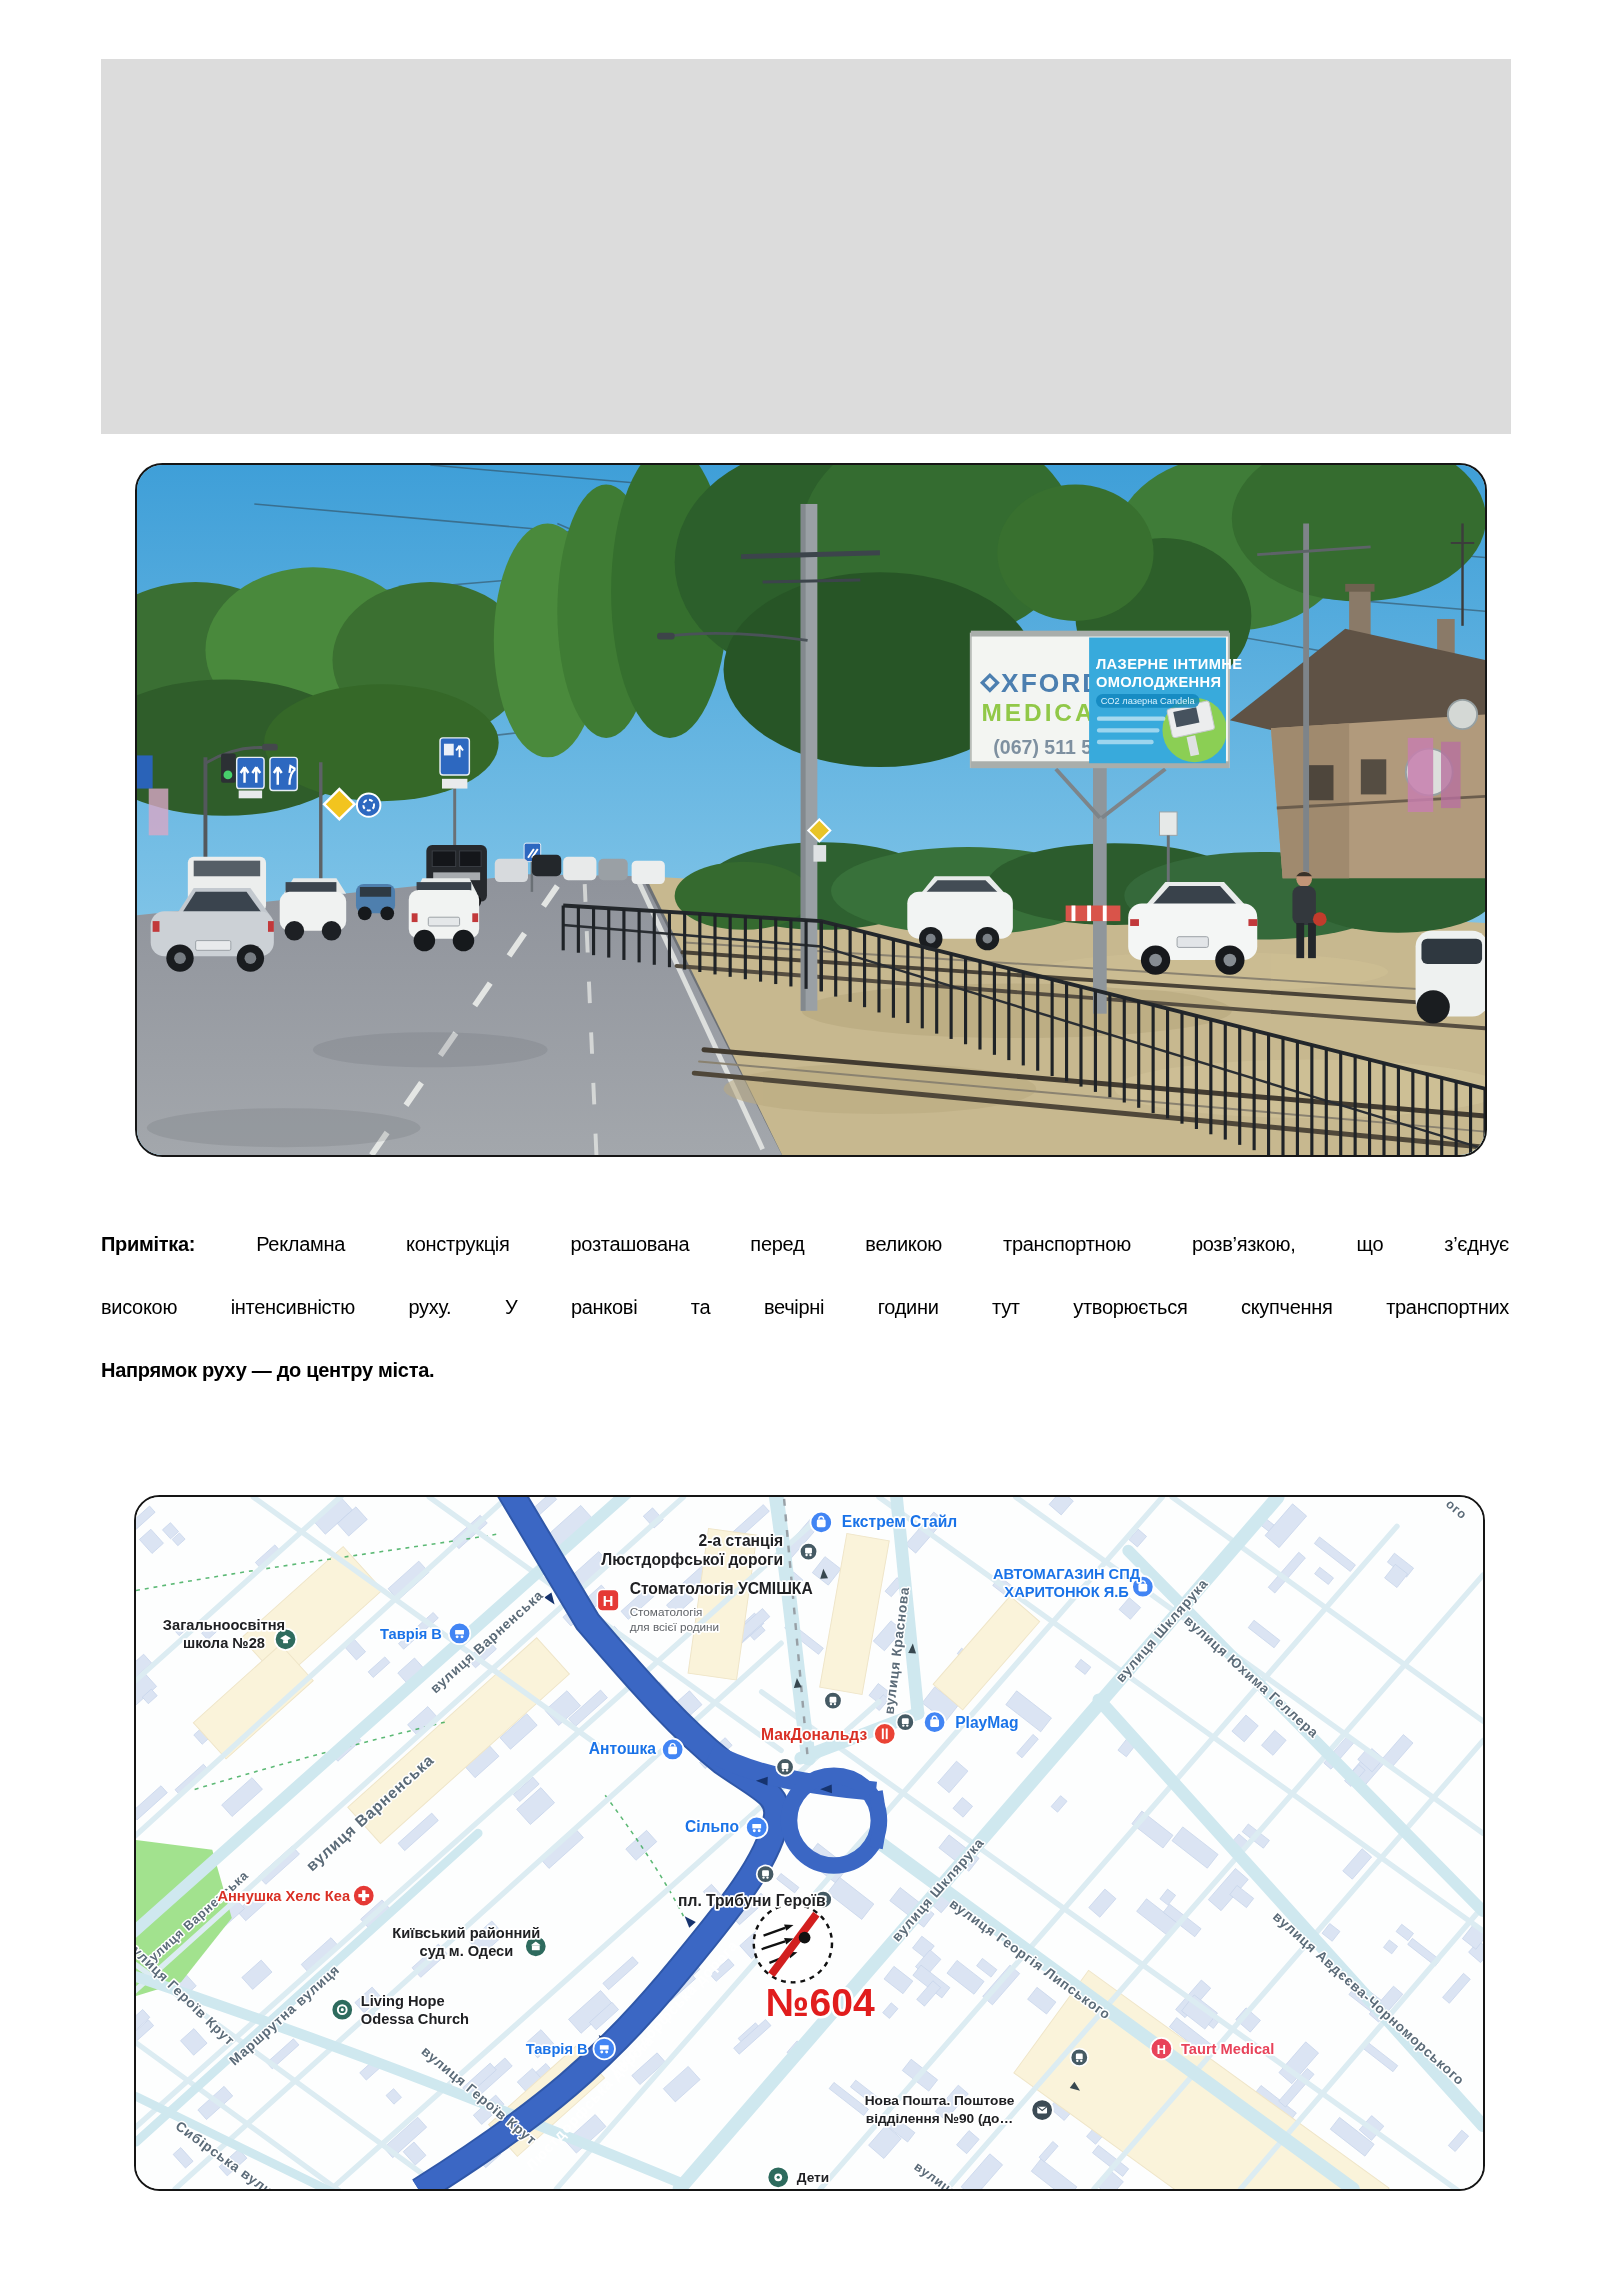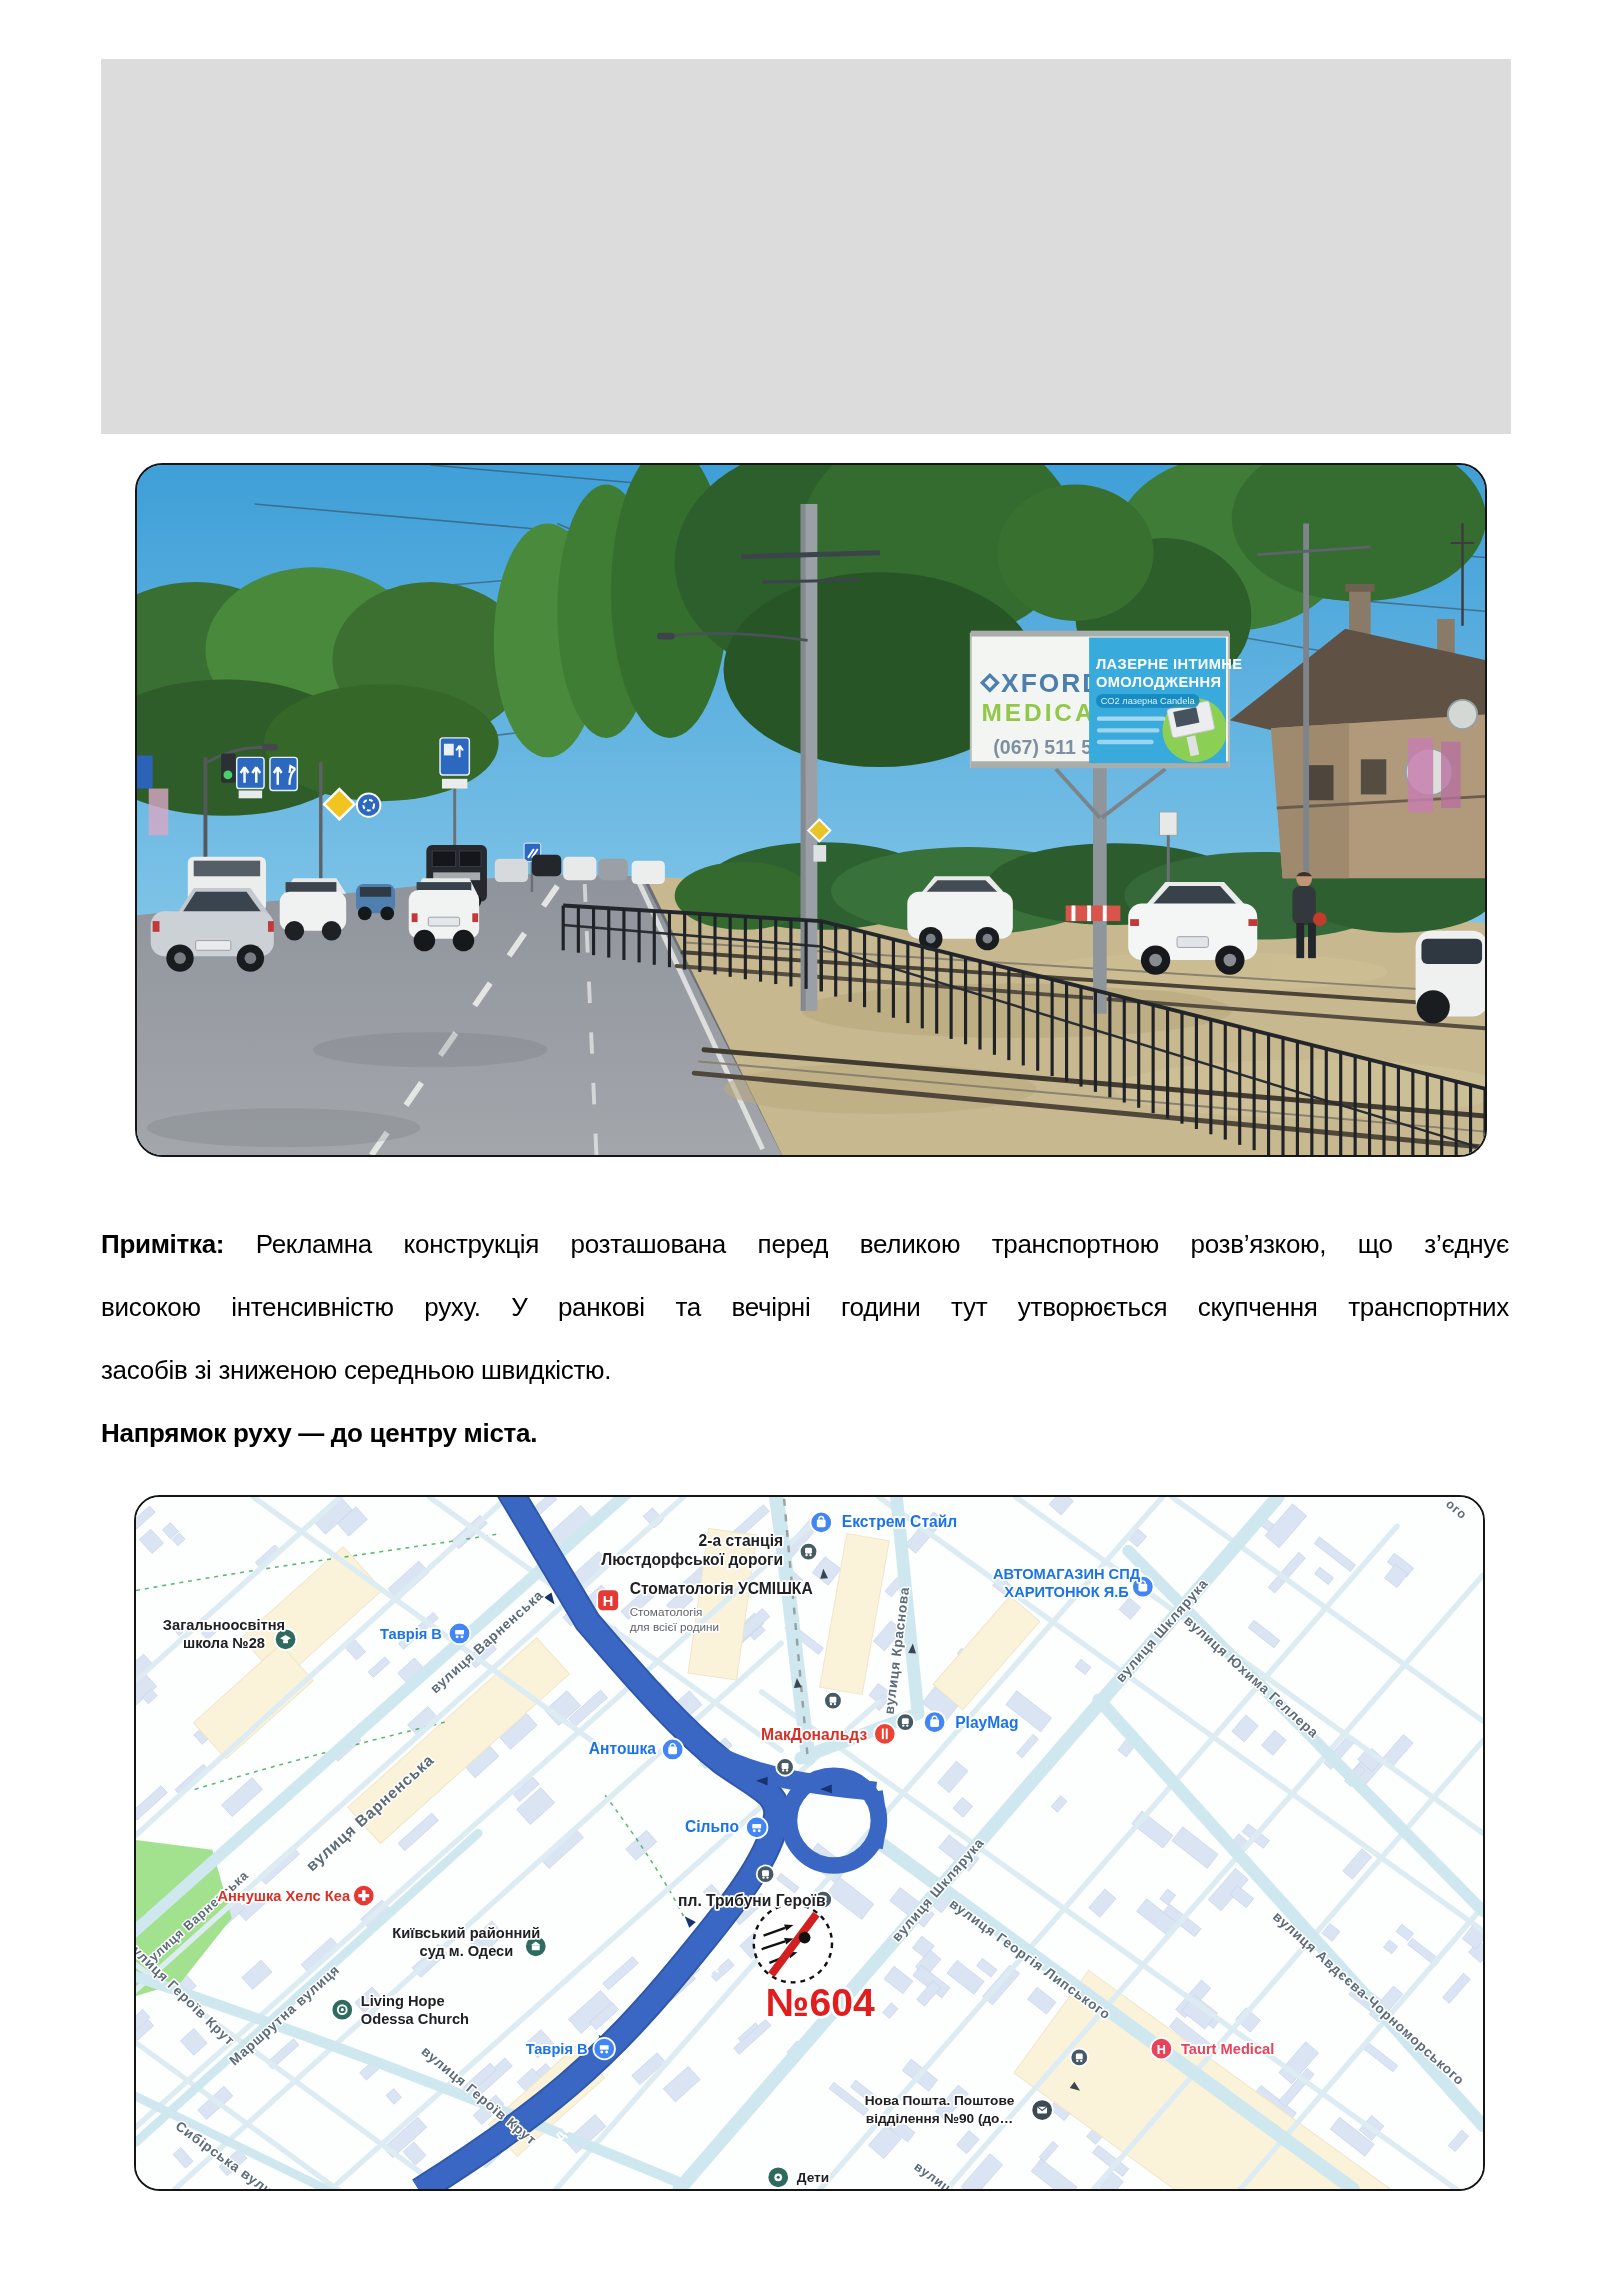--- a/index.html
+++ b/index.html
@@ -5,21 +5,21 @@
   html,body{margin:0;padding:0;}
   body{width:1622px;height:2294px;position:relative;background:#ffffff;
        font-family:"Liberation Sans",sans-serif;overflow:hidden;}
   .abs{position:absolute;}
   #grayhdr{left:101px;top:59px;width:1410px;height:375px;background:#dcdcdc;}
   #photo{left:135px;top:463px;width:1352px;height:694px;border:2.9px solid #151515;
          border-radius:27.4px;overflow:hidden;box-sizing:border-box;background:#9ecfe8;}
   #map{left:134px;top:1495px;width:1351px;height:696px;border:2.9px solid #151515;
        border-radius:25.5px;overflow:hidden;box-sizing:border-box;background:#fdfefe;}
   #photo svg,#map svg{display:block;width:100%;height:100%;}
-  .note{left:101px;top:1213px;width:1408px;font-size:26px;line-height:63px;color:#000;
+  .note{left:101px;top:1213px;width:1408px;font-size:20px;line-height:63px;color:#000;
         letter-spacing:-0.3px;}
   .jline{text-align:justify;text-align-last:justify;height:63px;white-space:nowrap0;}
   .pline{height:63px;}
   .bold{font-weight:bold;}
   text{font-family:"Liberation Sans",sans-serif;}
 </style>
 </head>
 <body>
 
 <div id="grayhdr" class="abs"></div>
@@ -380,21 +380,20 @@
           <line x1="1364.2391304347825" y1="636.2608695652174" x2="1364.2391304347825" y2="784.5652173913043"></line>
           <line x1="1379" y1="640" x2="1379" y2="790"></line>
         </g>
   </g>
 </svg>
 </div>
 
 <div class="note abs">
   <div class="jline"><span class="bold">Примітка:</span><span> Рекламна конструкція розташована перед великою транспортною розв’язкою, що з’єднує</span></div>
   <div class="jline">високою інтенсивністю руху. У ранкові та вечірні години тут утворюється скупчення транспортних</div>
-  <div class="pline">засобів зі зниженою середньою швидкістю.</div>
   <div class="pline bold">Напрямок руху — до центру міста.</div>
 </div>
 
 <div id="map" class="abs">
 <svg id="mapsvg" viewBox="0 0 1378 710" preserveAspectRatio="none">
   <rect x="0" y="0" width="1378" height="710" fill="#fdfefe"></rect>
   <g id="bld">
         <rect x="-15.303547978401184" y="-10.409643292427063" width="30.607095956802368" height="20.819286584854126" transform="translate(822.7 212.5) rotate(38)" fill="#dbe4f3" stroke="#c6d4ea" stroke-width="0.7"></rect>
         <rect x="-22.391205310821533" y="-4.021917819976807" width="44.782410621643066" height="8.043835639953613" transform="translate(729.2 617.6) rotate(38)" fill="#dbe4f3" stroke="#c6d4ea" stroke-width="0.7"></rect>
         <rect x="-23.862442314624786" y="-3.913238763809204" width="47.72488462924957" height="7.826477527618408" transform="translate(288.9 137.3) rotate(-42)" fill="#dbe4f3" stroke="#c6d4ea" stroke-width="0.7"></rect>

